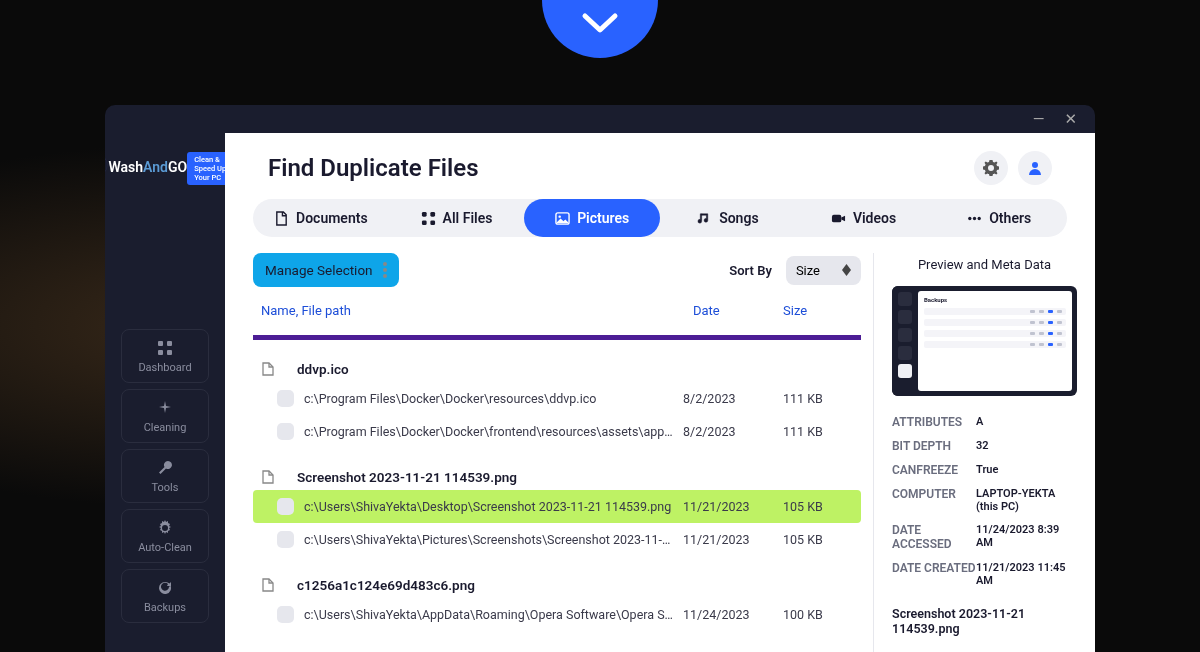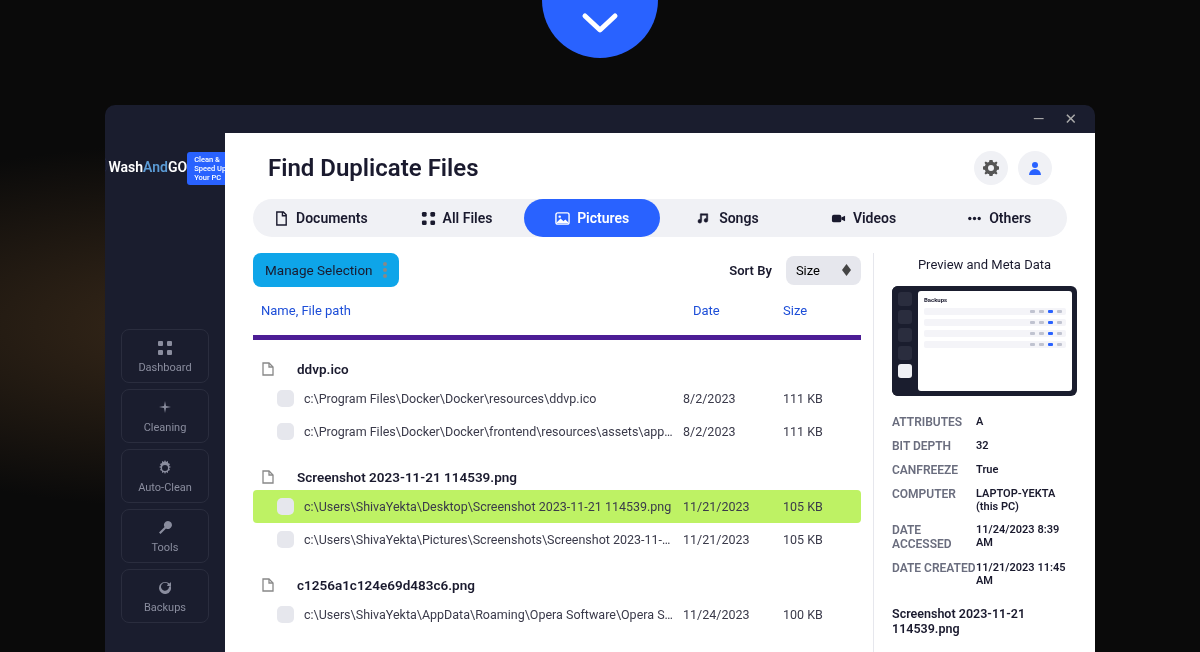--- a/index.html
+++ b/index.html
@@ -121,29 +121,29 @@
             <span>Dashboard</span>
           </div>
         <div class="nav-item">
             <svg viewBox="0 0 16 16">
               <path d="M8 1 L9 6 L14 7 L9 8 L8 13 L7 8 L2 7 L7 6 Z"></path>
             </svg>
             <span>Cleaning</span>
           </div>
         <div class="nav-item">
             <svg viewBox="0 0 16 16">
+              <path d="M11 1a4 4 0 00-3.5 6L2 12.5 3.5 14 9 8.5A4 4 0 1011 1z"></path>
+            </svg>
+            <span>Tools</span>
+          </div>
+        <div class="nav-item">
+            <svg viewBox="0 0 16 16">
               <path d="M8 5a3 3 0 100 6 3 3 0 000-6zM8 0l1 2 2-1 0 2 2 1-1 2 2 1-2 1 1 2-2 1 0 2-2-1-1 2-1-2-2 1 0-2-2-1 1-2-2-1 2-1-1-2 2-1 0-2 2 1z" fill-rule="evenodd"></path>
             </svg>
             <span>Auto-Clean</span>
-          </div>
-        <div class="nav-item">
-            <svg viewBox="0 0 16 16">
-              <path d="M11 1a4 4 0 00-3.5 6L2 12.5 3.5 14 9 8.5A4 4 0 1011 1z"></path>
-            </svg>
-            <span>Tools</span>
           </div>
         <div class="nav-item">
             <svg viewBox="0 0 16 16">
               <path d="M8 2a6 6 0 105.5 3.5L12 7a4 4 0 11-1-3l-1 2h4V2l-1.5 1.5A6 6 0 008 2z"></path>
             </svg>
             <span>Backups</span>
           </div>
       </div>
 
     </div>

